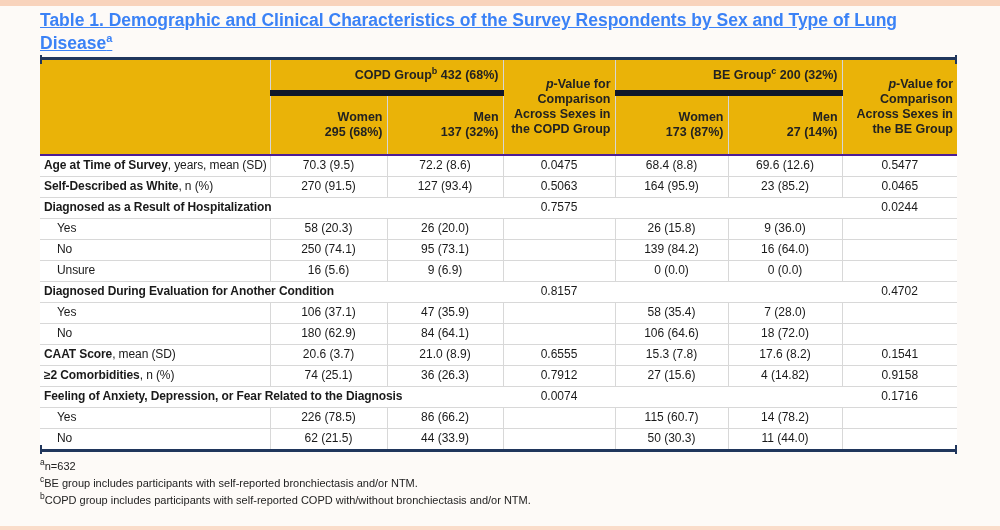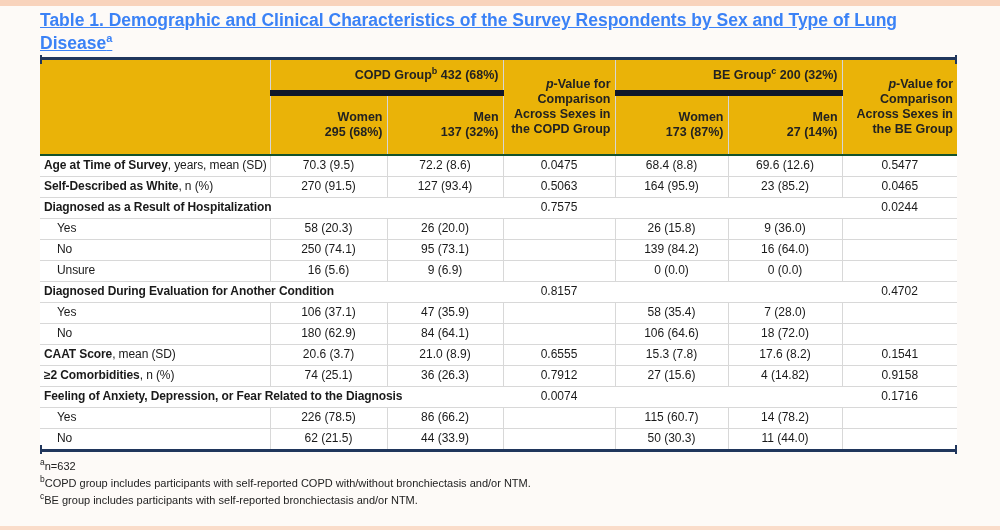--- a/index.html
+++ b/index.html
@@ -32,21 +32,21 @@
     background:#eab308; font-weight:700; font-size:12.5px; line-height:1.22;
     text-align:right; color:#222;
   }
   thead tr.gr th { height:30px; }
   thead tr.sx th { height:58px; border-top:6px solid #0f172a; }
   thead th sup { font-size:9px; }
   thead th i { font-style:italic; }
   .v { border-left:1px solid #d6d6d6; }
 
   tbody td { height:20px; font-size:12px; line-height:1.1; background:#fff; border-top:1px solid #d8d8d8; }
-  tbody tr:first-child td { border-top:2px solid #14532d; }
+  tbody tr:first-child td { border-top:2px solid #4c1d95; }
   td.lbl { text-align:left; white-space:nowrap; letter-spacing:-0.1px; }
   td.lbl b { font-weight:bold; }
   td.lbl.sub { padding-left:17px; }
   td.val { text-align:center; border-left:1px solid #d8d8d8; }
   tr.sec td { border-left:none; }
   tr.sec td.lbl { font-weight:bold;margin-top:23px; }
 
   .footnotes { margin-top:5px; font-size:11px; line-height:1.38; color:#222; }
   .fn sup { font-size:8.5px; }
   .abbrev { margin-top:16px; font-size:11px; color:#222; }
@@ -210,19 +210,19 @@
     </tbody>
   </table>
 
   <div class="navyline bottom">
       <span class="tick l"></span>
       <span class="tick r"></span>
     </div>
 
   <div class="footnotes">
     <div class="fn"><sup>a</sup><span>n=632</span></div>
+    <div class="fn"><sup>c</sup><span>BE group includes participants with self-reported bronchiectasis and/or NTM.</span></div>
     <div class="fn"><sup>b</sup><span>COPD group includes participants with self-reported COPD with/without bronchiectasis and/or NTM.</span></div>
-    <div class="fn"><sup>c</sup><span>BE group includes participants with self-reported bronchiectasis and/or NTM.</span></div>
     <div class="abbrev">COPD=chronic obstructive pulmonary disease; BE=bronchiectasis; SD=standard deviation; CAAT=Chronic Airways Assessment Test; NTM=nontuberculous mycobacteria</div>
   </div>
 </div>
 
 <div class="accent-bar bottom"></div>
 
 </body></html>

